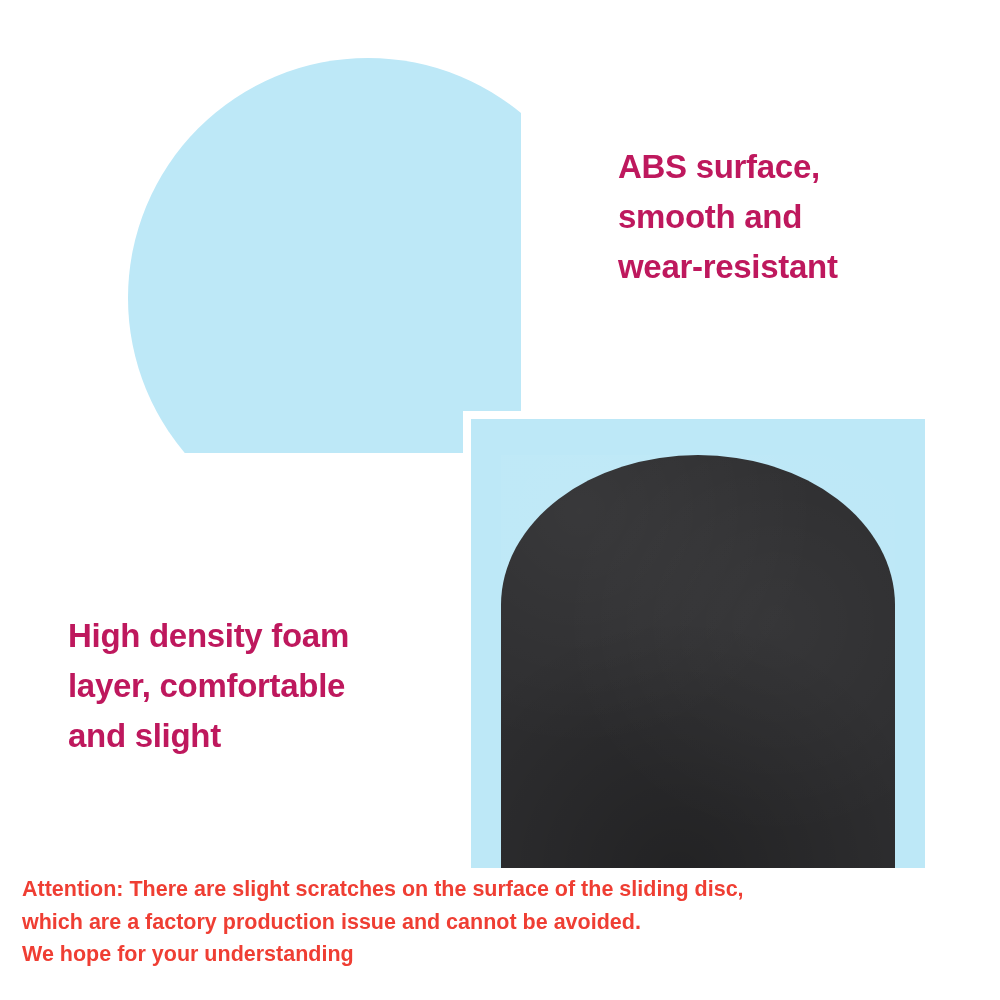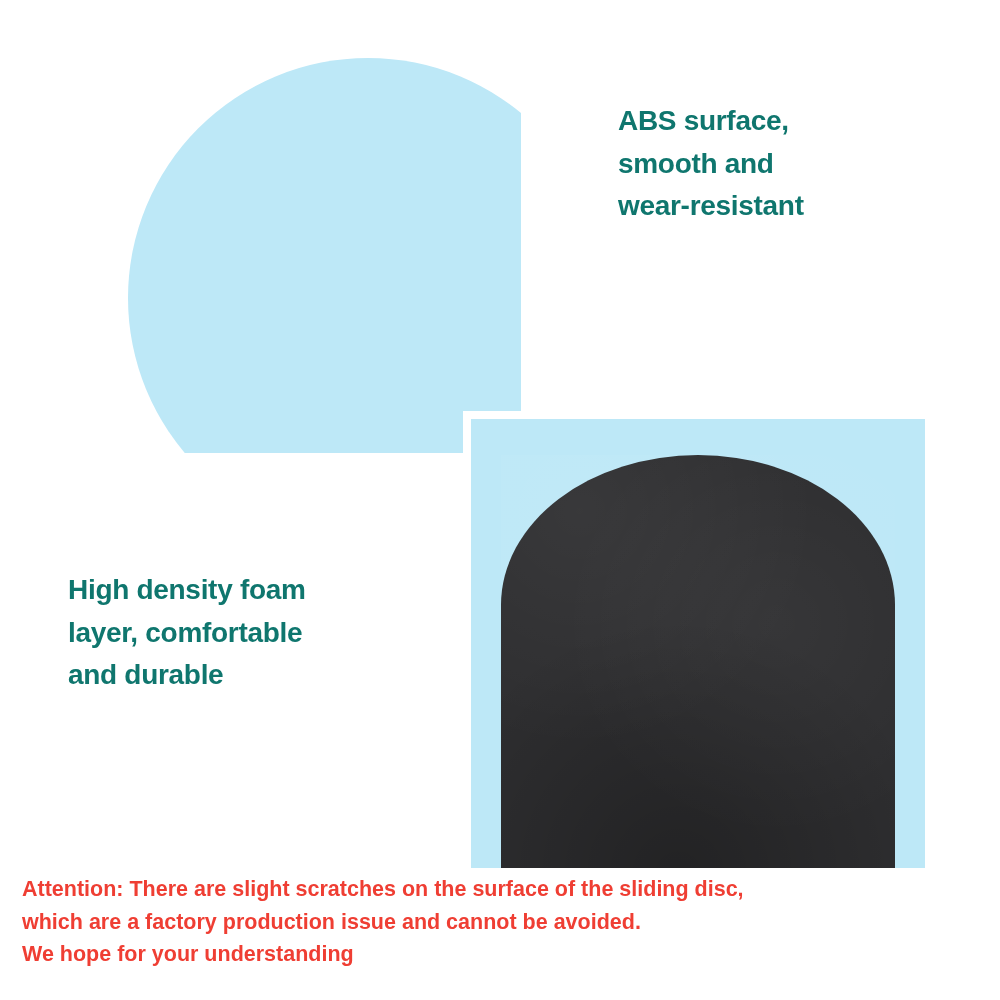--- a/index.html
+++ b/index.html
@@ -95,26 +95,27 @@
   #panel-foam .white-edge-bottom {
     position: absolute;
     left: 0; bottom: 0;
     width: 100%; height: 6px;
     background: #ffffff;
   }
 
   
   .caption {
     position: absolute;
-    color: #0f766e;
+    color: #be185d;
     font-weight: 700;
-    font-size: 28px;
+    font-size: 33px;
     line-height: 1.52;
     letter-spacing: -0.3px;
     white-space: pre-line;
+    margin-top: 42px;
   }
   #caption-abs {
     left: 618px;
     top: 100px;
     width: 360px;
     text-align: left;
   }
   #caption-foam {
     left: 68px;
     top: 569px;
@@ -152,17 +153,17 @@
     <div class="foam-tex"></div>
   </div>
   <div class="white-edge-top"></div>
   <div class="white-edge-left"></div>
   <div class="white-edge-right"></div>
   <div class="white-edge-bottom"></div>
 </div>
 
 <div class="caption" id="caption-foam">High density foam
 layer, comfortable
-and durable</div>
+and slight</div>
 
 <div id="attention">Attention: There are slight scratches on the surface of the sliding disc,
 which are a factory production issue and cannot be avoided.
 We hope for your understanding</div>
 
 </body></html>

